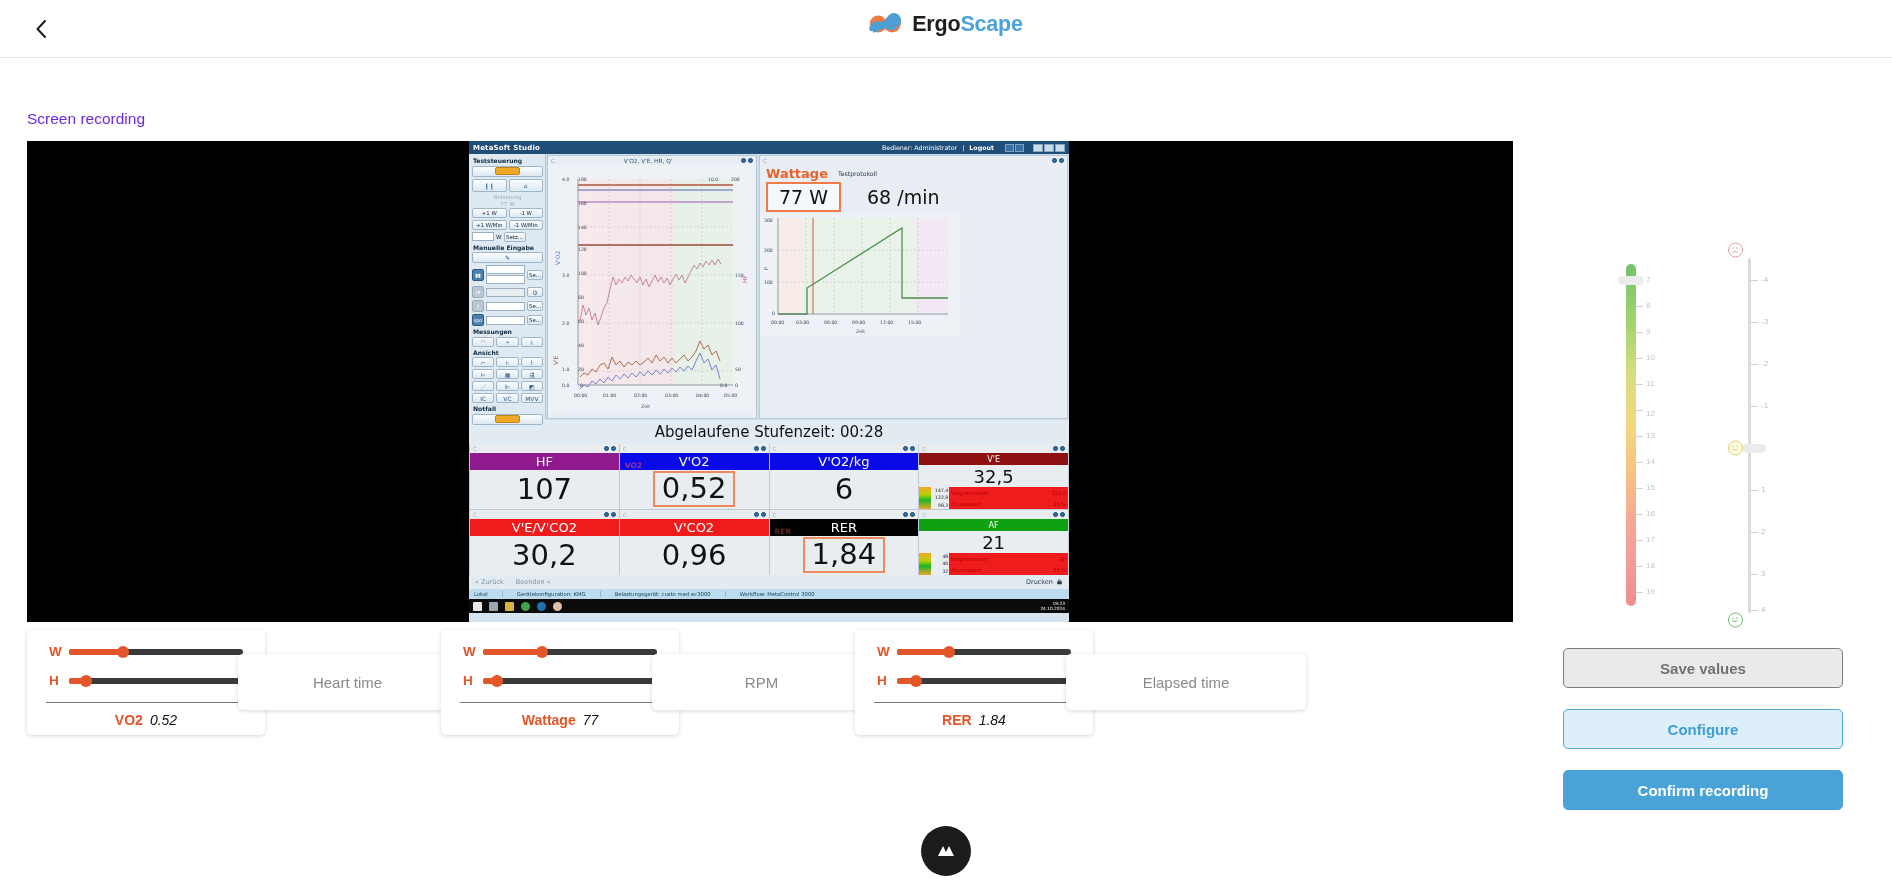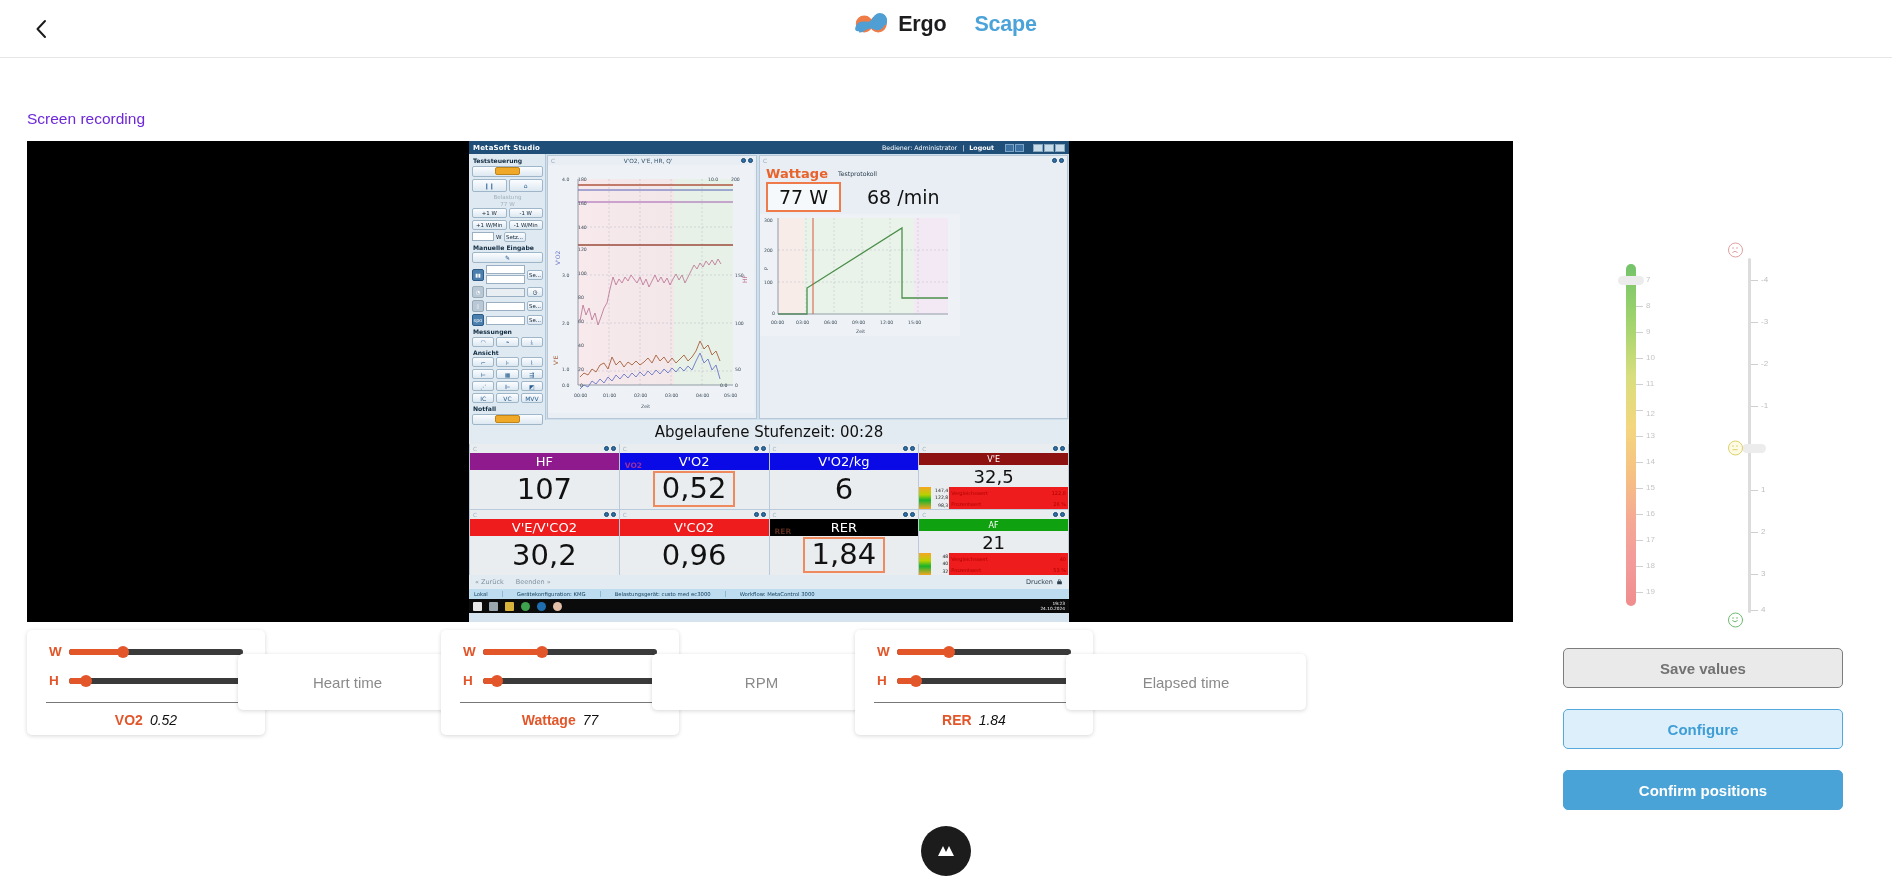--- a/index.html
+++ b/index.html
@@ -25,21 +25,21 @@
     cursor: pointer; background: none; border: none;
   }
   .brand {
     position: absolute; left: 50%; transform: translateX(-50%);
     top: 9px;
     display: flex; align-items: center; gap: 11px;
   }
   .brand-logo { width: 32px; height: 30px; display: block; }
   .brand-text { font-size: 21.5px; font-weight: bold; letter-spacing: -.2px; }
   .brand-ergo { color: #1d1d1f; }
-  .brand-scape { color: #4ba3d9; padding-left: 28px; }
+  .brand-scape { color: #4ba3d9; }
 
   
   .page { position: absolute; left: 0; top: 58px; width: 1892px; height: 826px; background: #fff; }
 
   .section-label {
     position: absolute; left: 27px; top: 52px;
     font-size: 15.5px; color: #6d28d9;
   }
 
   
@@ -854,21 +854,21 @@
             <circle cx="8" cy="4.5" r=".8" fill="currentColor"></circle>
             <path d="M3.4 7 Q6 9.6 8.6 7" fill="none" stroke="currentColor" stroke-width="1"></path>
           </svg>
       </div>
     </div>
   </div>
 
   <div class="actions">
     <div class="abtn save">Save values</div>
     <div class="abtn configure">Configure</div>
-    <div class="abtn confirm">Confirm positions</div>
+    <div class="abtn confirm">Confirm recording</div>
   </div>
 
   <div class="fab-wrap">
     <div class="fab">
       <svg width="24" height="24" viewBox="0 0 24 24">
         <path d="M4 17 L9 7 L12 13 L15 7 L20 17 Z" fill="#ffffff"></path>
       </svg>
     </div>
   </div>
 

